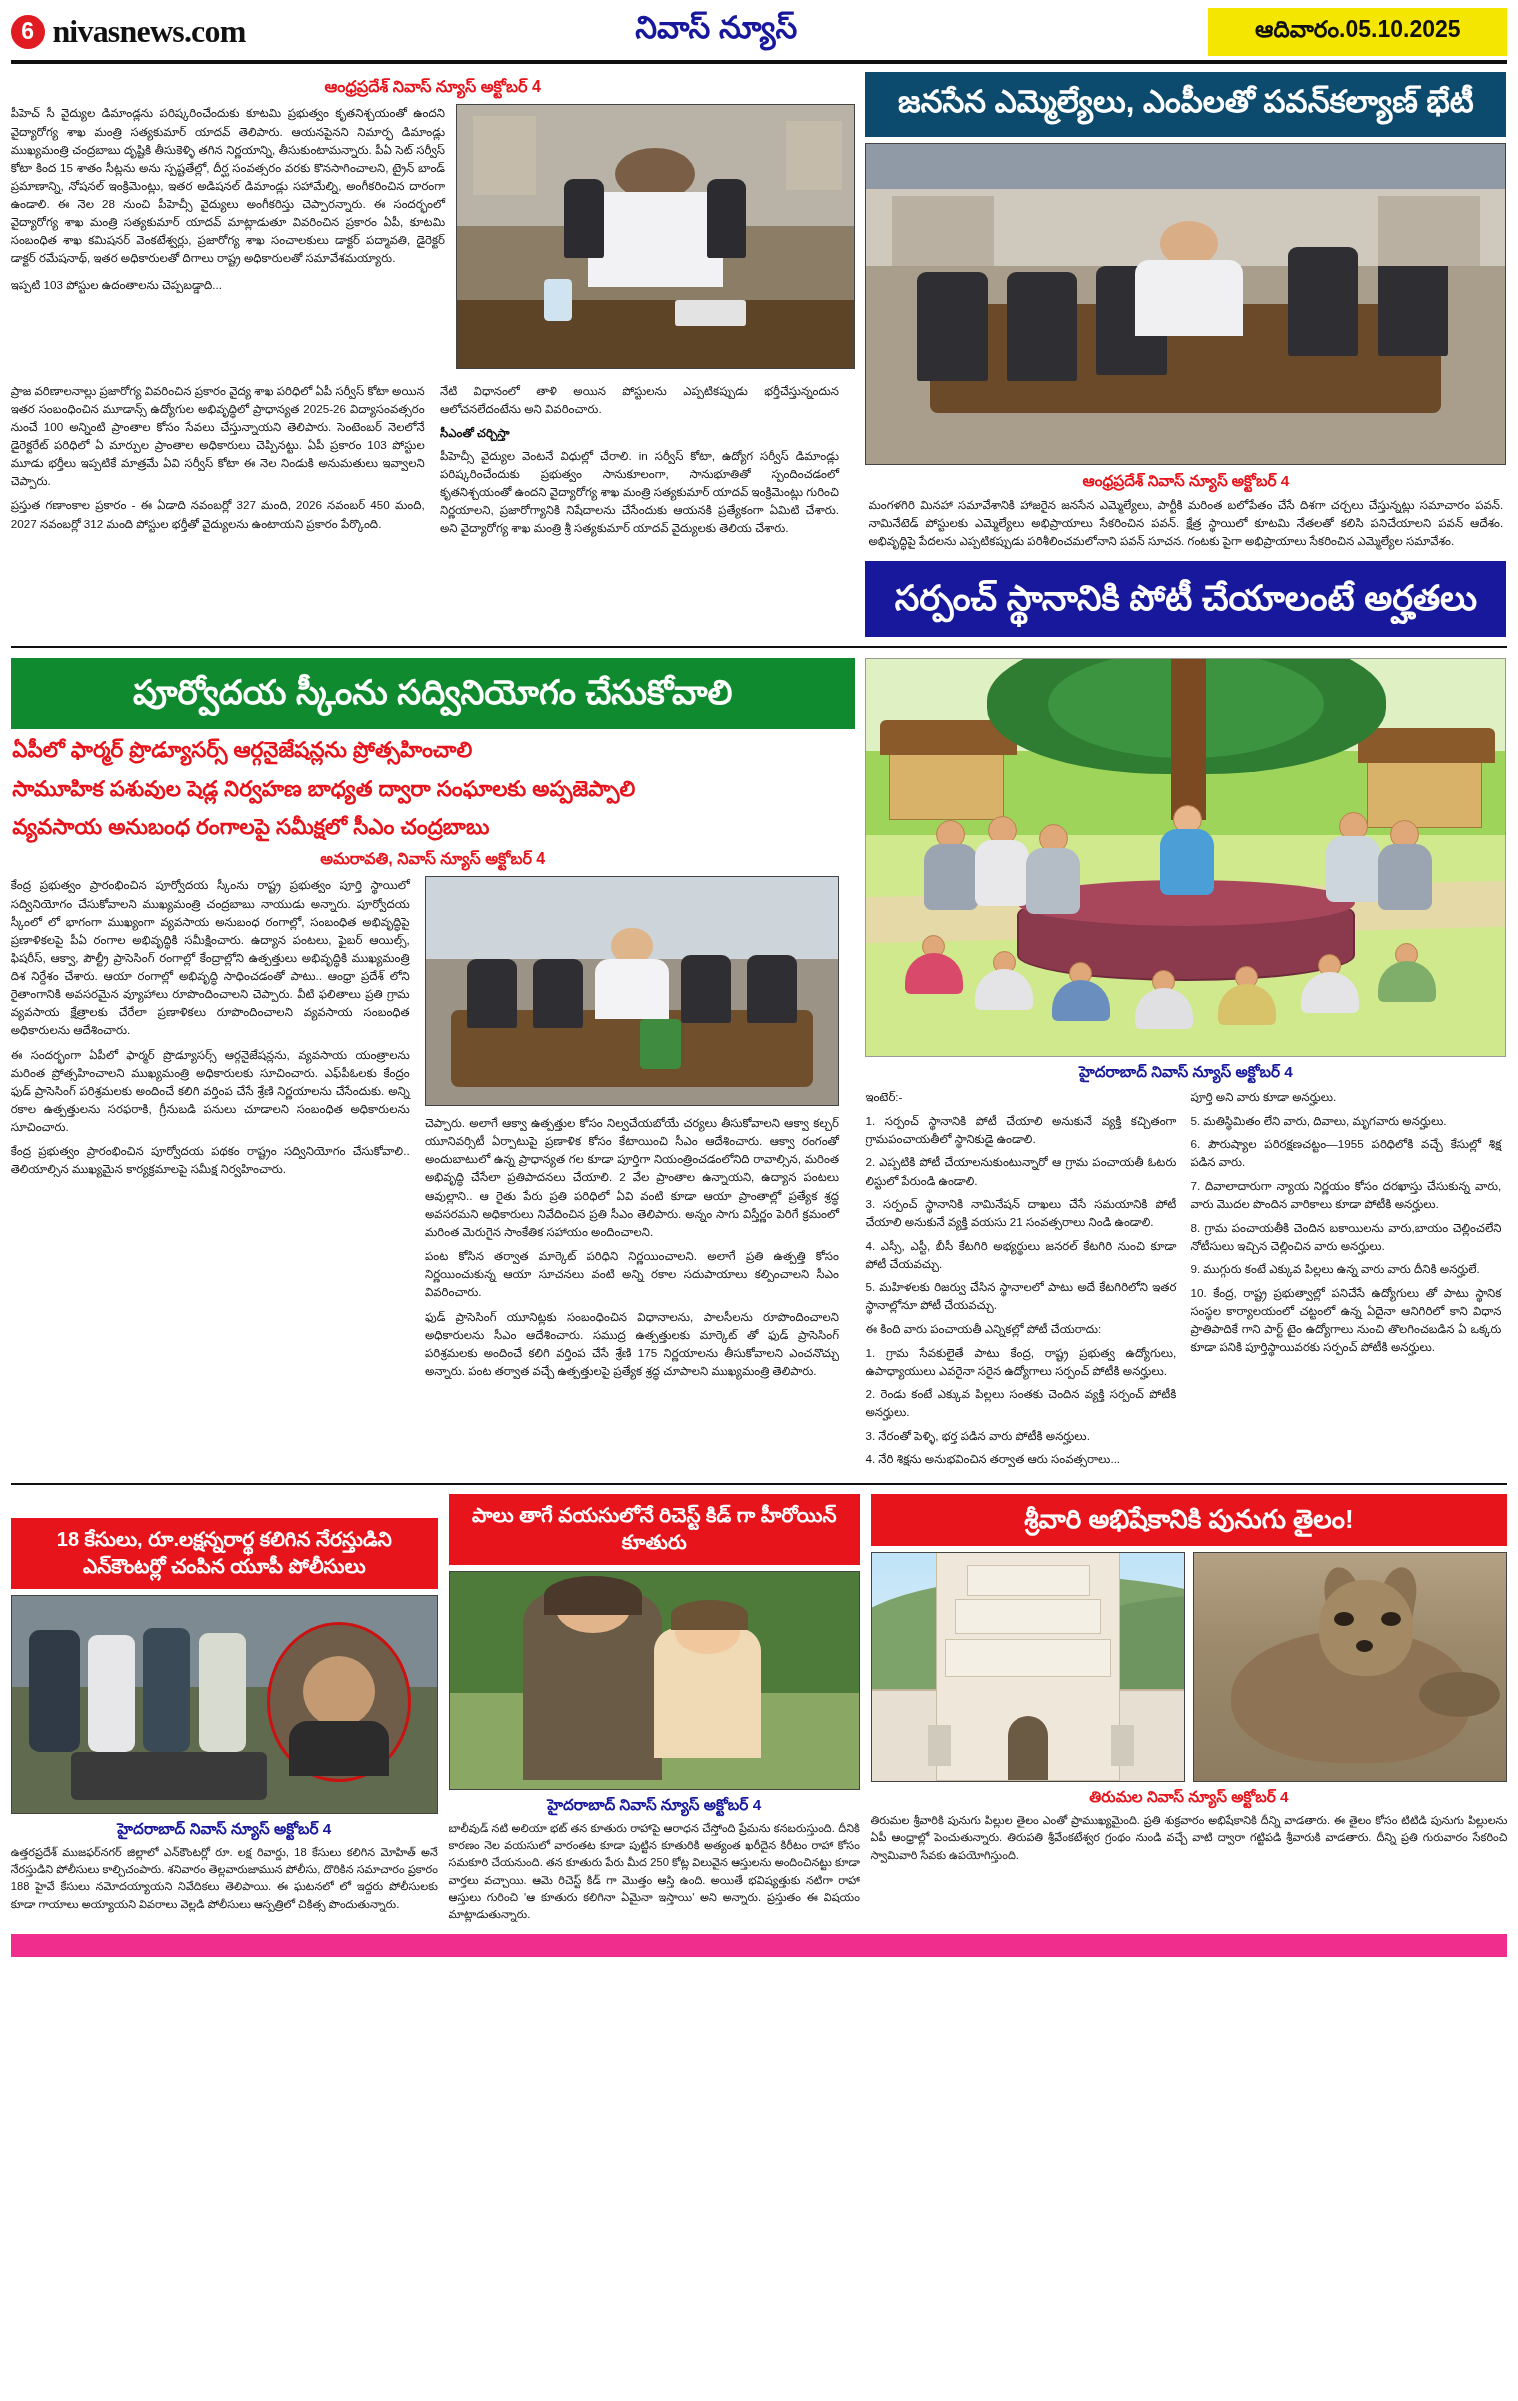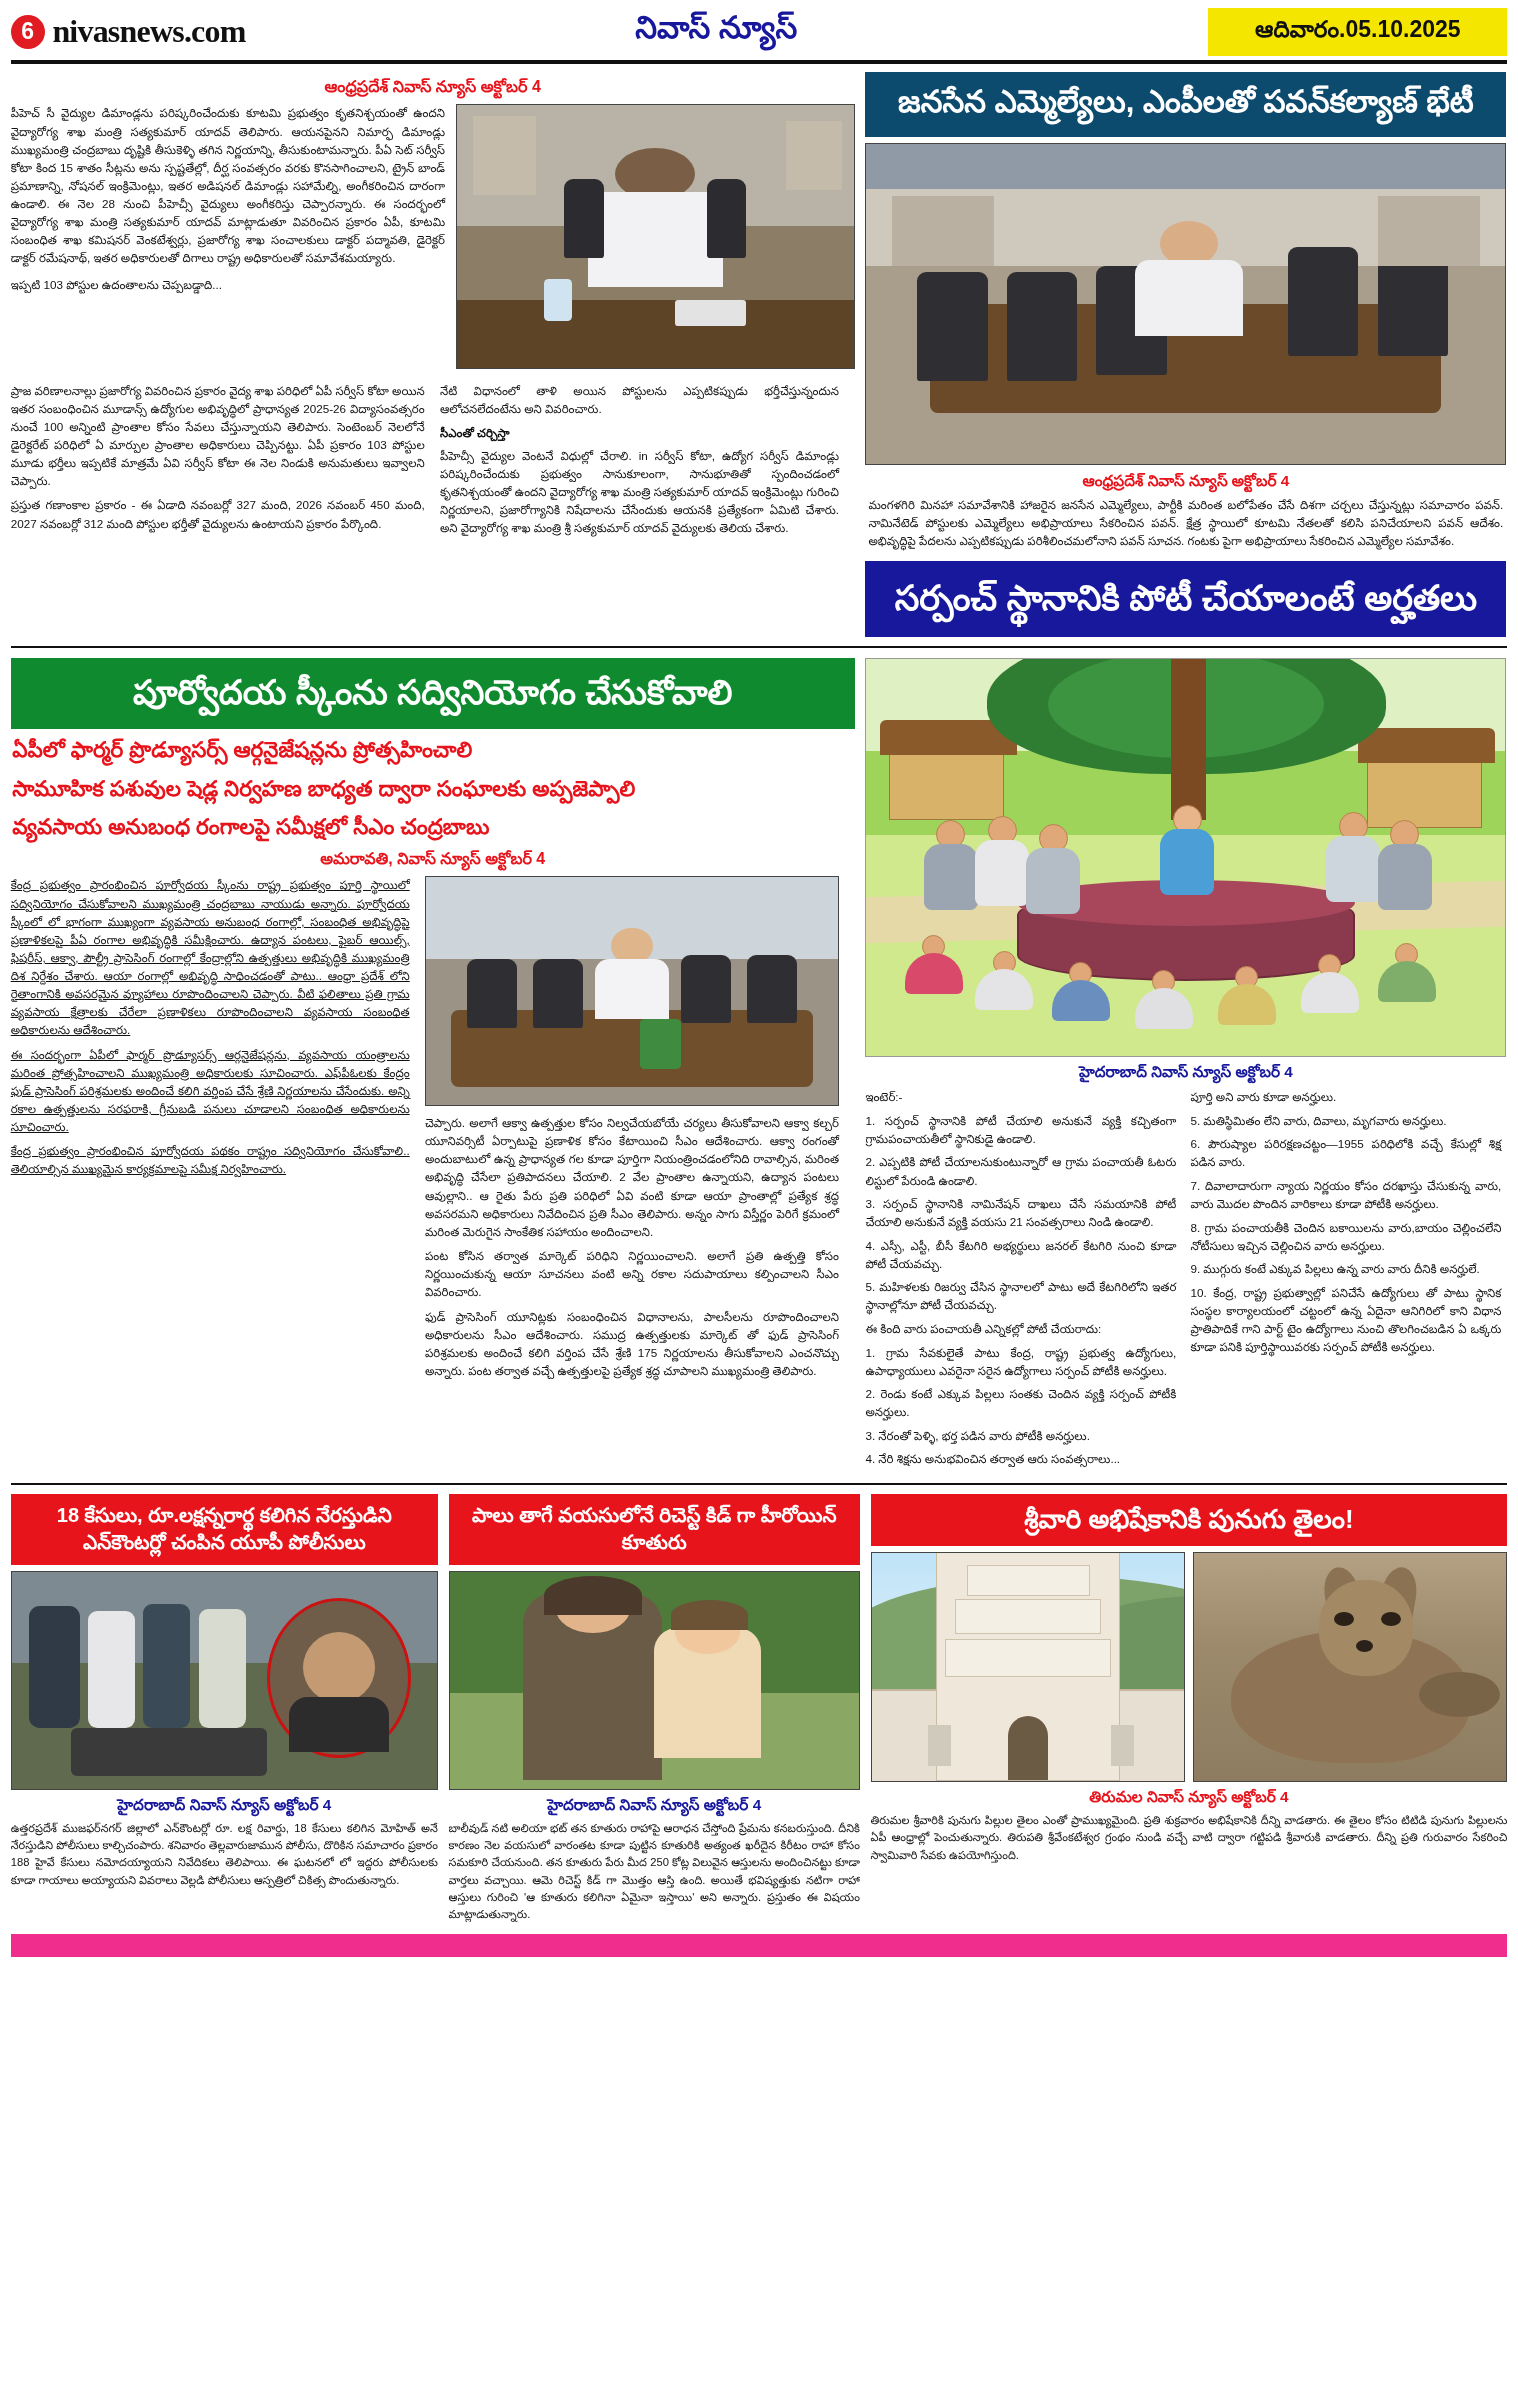--- a/index.html
+++ b/index.html
@@ -70,21 +70,21 @@
 
   .imgwrap { position:relative; overflow:hidden; }
   .imgwrap.bordered { border:1.5px solid #444; }
 
   .flowbox { overflow:hidden; }
   .flowimg { float:right; margin:0 0 6.1px 10.7px; }
 
   hr.sep { border:0; border-top:2.3px solid #111; margin:9.2px 0; }
 
   .bottom-cols { display:flex; gap:10.7px; align-items:flex-start; }
-  .bc1 { width:430px; }
+  .bc1 { width:430px;margin-top:24px; }
   .bc2 { width:414px; }
   .bc3 { width:641px; }
 
   .pinkbar { height:23px; background:#f02d8c; margin-top:10.7px; }
 
   
   .scene { position:relative; width:100%; height:399px; background:#bfe06a; overflow:hidden; border:0.8px solid #999; }
   .scene .sky { position:absolute; left:0; top:0; right:0; height:115px; background:#dff0c2; }
   .scene .field { position:absolute; left:0; top:92px; right:0; height:92px; background:#9ed45a; }
   .scene .ground { position:absolute; left:0; top:176px; right:0; bottom:0; background:#cfe98c; }
@@ -226,21 +226,21 @@
   <div class="cols">
 
     <div class="col-left">
       <div class="hl-green">పూర్వోదయ స్కీంను సద్వినియోగం చేసుకోవాలి</div>
       <div class="subhead-red">ఏపీలో ఫార్మర్ ప్రొడ్యూసర్స్ ఆర్గనైజేషన్లను ప్రోత్సహించాలి</div>
       <div class="subhead-red">సామూహిక పశువుల షెడ్ల నిర్వహణ బాధ్యత ద్వారా సంఘాలకు అప్పజెప్పాలి</div>
       <div class="subhead-red">వ్యవసాయ అనుబంధ రంగాలపై సమీక్షలో సీఎం చంద్రబాబు</div>
       <div class="byline">అమరావతి, నివాస్ న్యూస్ అక్టోబర్ 4</div>
 
       <div class="cols" style="gap:15.3px;">
-        <div style="width:399px;text-decoration:underline;">
+        <div style="width:399px;">
           <div class="txt">కేంద్ర ప్రభుత్వం ప్రారంభించిన పూర్వోదయ స్కీంను రాష్ట్ర ప్రభుత్వం పూర్తి స్థాయిలో సద్వినియోగం చేసుకోవాలని ముఖ్యమంత్రి చంద్రబాబు నాయుడు అన్నారు. పూర్వోదయ స్కీంలో లో భాగంగా ముఖ్యంగా వ్యవసాయ అనుబంధ రంగాల్లో, సంబంధిత అభివృద్ధిపై ప్రణాళికలపై పీఏ రంగాల అభివృద్ధికి సమీక్షించారు. ఉద్యాన పంటలు, ఫైబర్ ఆయిల్స్, ఫిషరీస్, ఆక్వా, పౌల్ట్రీ ప్రాసెసింగ్ రంగాల్లో కేంద్రాల్లోని ఉత్పత్తులు అభివృద్ధికి ముఖ్యమంత్రి దిశ నిర్దేశం చేశారు. ఆయా రంగాల్లో అభివృద్ధి సాధించడంతో పాటు.. ఆంధ్రా ప్రదేశ్ లోని రైతాంగానికి అవసరమైన వ్యూహాలు రూపొందించాలని చెప్పారు. వీటి ఫలితాలు ప్రతి గ్రామ వ్యవసాయ క్షేత్రాలకు చేరేలా ప్రణాళికలు రూపొందించాలని వ్యవసాయ సంబంధిత అధికారులను ఆదేశించారు.</div>
           <div class="txt" style="margin-top:6.1px;">ఈ సందర్భంగా ఏపీలో ఫార్మర్ ప్రొడ్యూసర్స్ ఆర్గనైజేషన్లను, వ్యవసాయ యంత్రాలను మరింత ప్రోత్సహించాలని ముఖ్యమంత్రి అధికారులకు సూచించారు. ఎఫ్‌పీఓలకు కేంద్రం ఫుడ్ ప్రాసెసింగ్ పరిశ్రమలకు అందించే కలిగి వర్తింప చేసే శ్రేణి నిర్ణయాలను చేసేందుకు. అన్ని రకాల ఉత్పత్తులను సరఫరాకి, గ్రీనుబడి పనులు చూడాలని సంబంధిత అధికారులను సూచించారు.</div>
           <div class="txt" style="margin-top:6.1px;">కేంద్ర ప్రభుత్వం ప్రారంభించిన పూర్వోదయ పథకం రాష్ట్రం సద్వినియోగం చేసుకోవాలి.. తెలియాల్సిన ముఖ్యమైన కార్యక్రమాలపై సమీక్ష నిర్వహించారు.</div>
         </div>
         <div style="width:414px;">
           <div class="imgwrap bordered" style="width:100%;height:230px;margin-bottom:7.7px;">
             <div class="photoMeet">
               <div style="position:absolute;left:0;top:0;right:0;height:36%;background:#cdd4da;"></div>
               <div style="position:absolute;left:0;top:36%;right:0;bottom:0;background:#9b9386;"></div>
               <div class="table-top" style="left:6%;top:58%;width:88%;height:34%;background:#70502c;"></div>

